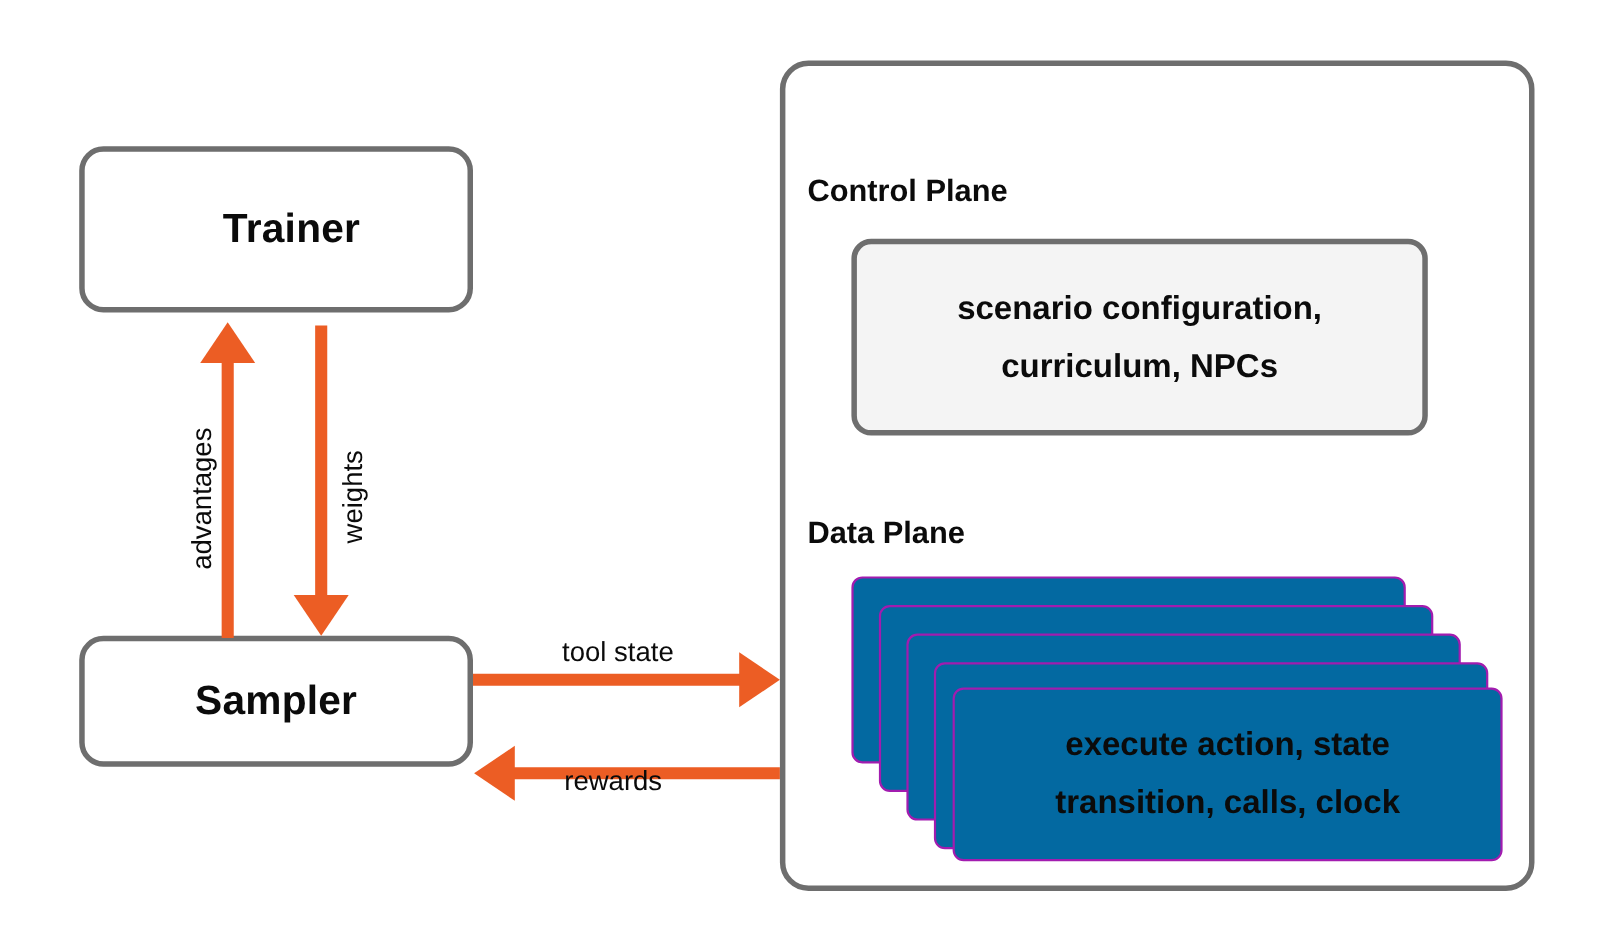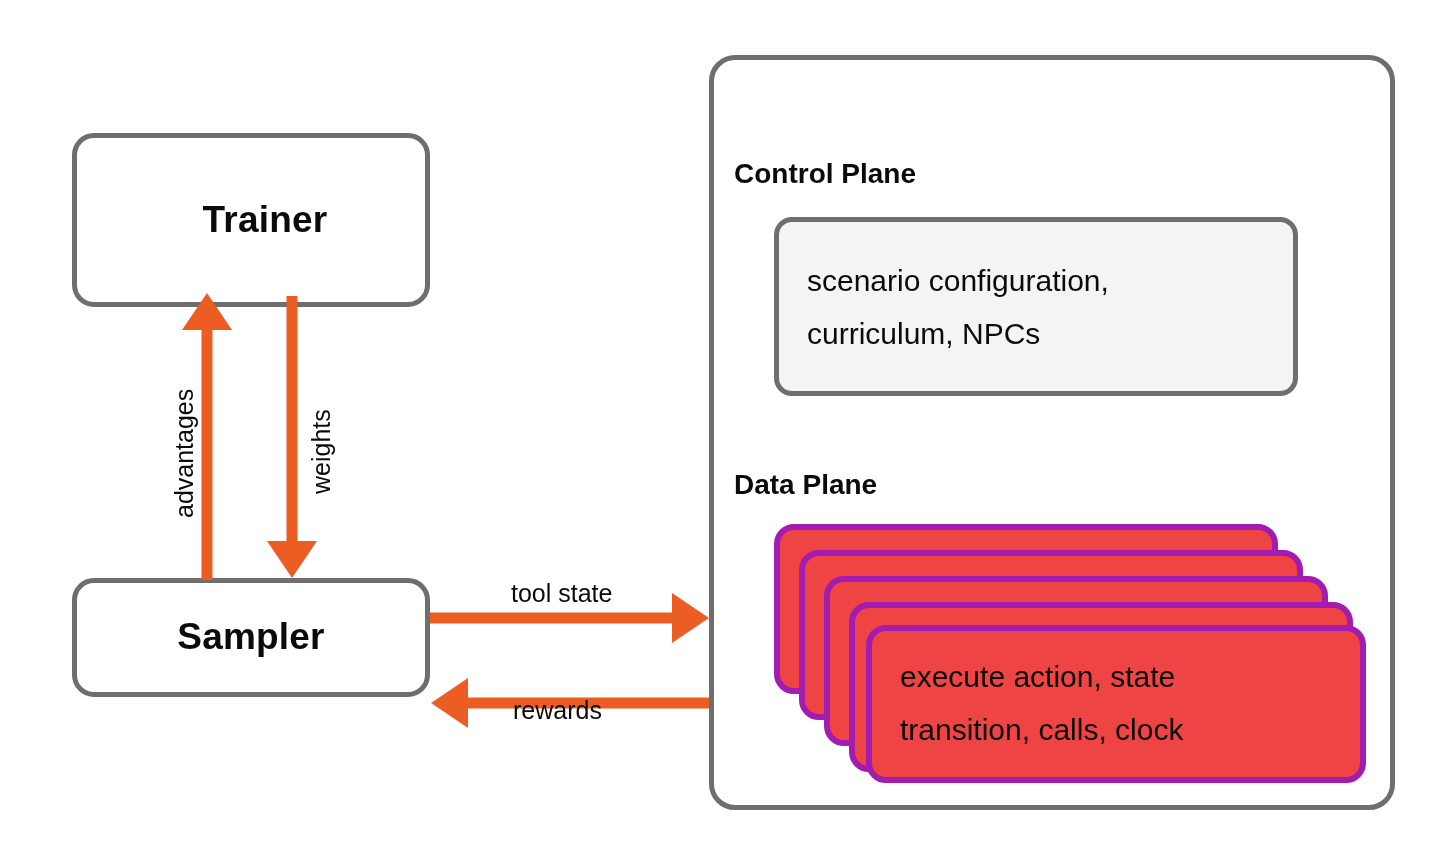--- a/index.html
+++ b/index.html
@@ -37,21 +37,21 @@
     letter-spacing: 0.2px;
     line-height: 1.1;
     text-align: center;
   }
 
   
   #trainer-box {
     left: 72px;
     top: 133px;
     width: 358px;
-    height: 174px;
+    height: 151px;
     padding-left: 28px;
   }
   #sampler-box {
     left: 72px;
     top: 578px;
     width: 358px;
     height: 119px;
   }
 
   
@@ -95,25 +95,26 @@
     background: #f4f4f4;
     border: 5px solid #6e6e6e;
     border-radius: 18px;
   }
   .inner-card-text {
     position: absolute;
     left: 0;
     top: 50%;
     transform: translateY(-50%);
     width: 100%;
+    text-align: center;
     font-size: 30px;
-    font-weight: 400;
+    font-weight: 700;
     color: #0b0b0b;
     line-height: 1.78;
-    padding: 0 28px;
+    padding: 0 15px;
     box-sizing: border-box;
   }
 
   #control-plane-card {
     left: 60px;
     top: 157px;
     width: 524px;
     height: 179px;
   }
 
@@ -122,23 +123,23 @@
     position: absolute;
     left: 0;
     top: 0;
     width: 100%;
     height: 100%;
     pointer-events: none;
   }
   .stack-card {
     position: absolute;
     box-sizing: border-box;
-    background: #ef4444;
-    border: 6px solid #a21caf;
-    border-radius: 20px;
+    background: #0369a1;
+    border: 2px solid #a21caf;
+    border-radius: 10px;
     width: 504px;
     height: 170px;
     pointer-events: auto;
   }
   .stack-card.s0 { left: 60px;  top: 464px; z-index: 1; }
   .stack-card.s1 { left: 85px;  top: 490px; z-index: 2; }
   .stack-card.s2 { left: 110px; top: 516px; z-index: 3; }
   .stack-card.s3 { left: 135px; top: 542px; z-index: 4; }
   .stack-card.s4 {
     left: 152px;

